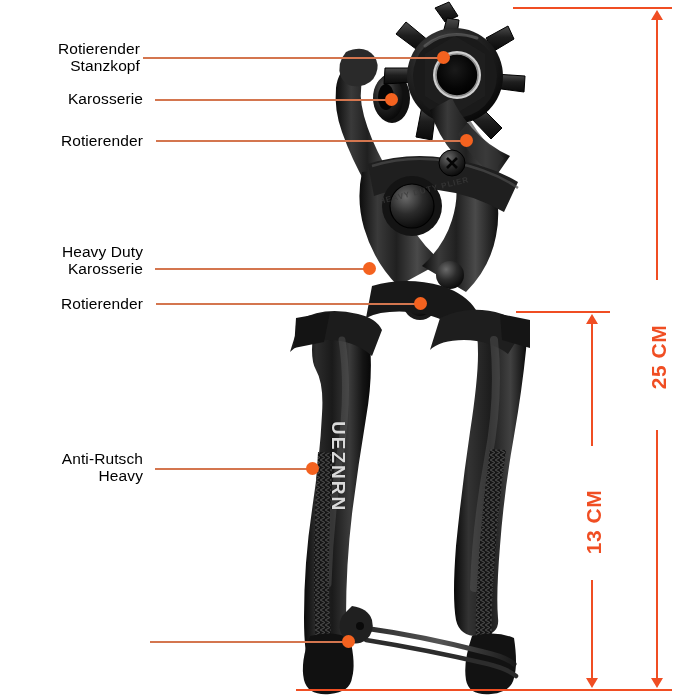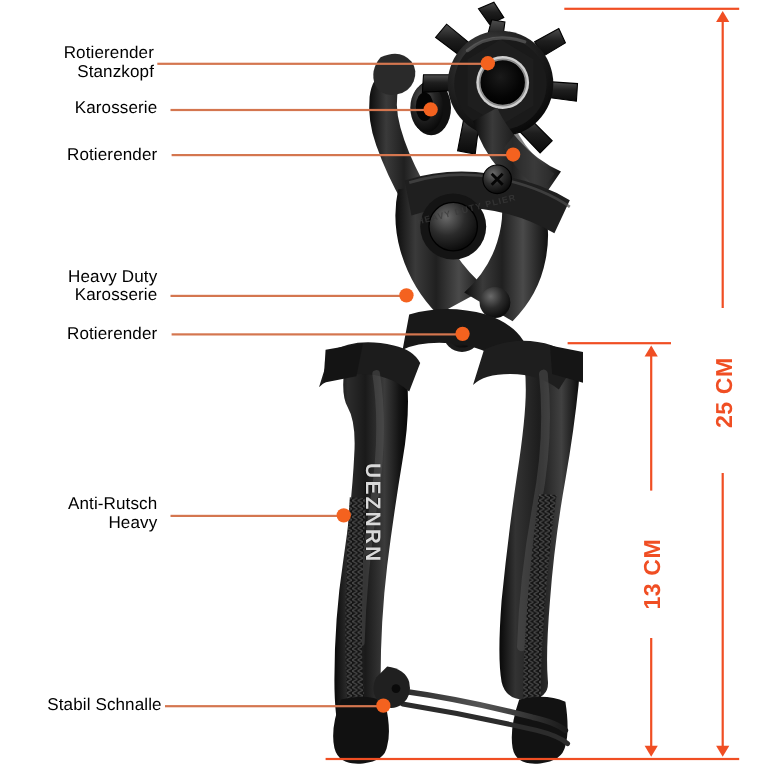--- a/index.html
+++ b/index.html
@@ -261,21 +261,20 @@
 
   <div class="label r" style="left:17px;top:295px;width:126px;">Rotierender</div>
   <div class="leader" style="left:156px;top:303px;width:268px;"></div>
   <div class="dot" style="left:414px;top:297px;"></div>
 
   <div class="label r" style="left:20px;top:450px;width:123px;">Anti-Rutsch
 Heavy</div>
   <div class="leader" style="left:155px;top:468px;width:158px;"></div>
   <div class="dot" style="left:306px;top:462px;"></div>
 
-  <div class="label r" style="left:10px;top:632px;width:137px;">Stabil Schnalle</div>
   <div class="leader" style="left:150px;top:641px;width:200px;"></div>
   <div class="dot" style="left:342px;top:635px;"></div>
 
   <div class="dimext" style="left:513px;top:7px;width:159px;"></div>
   <div class="dimext" style="left:296px;top:689px;width:376px;"></div>
 
   <div class="dimline" style="left:656px;top:12px;height:268px;"></div>
   <div class="arrow up" style="left:651px;top:10px;"></div>
 
   <div class="dimline" style="left:656px;top:430px;height:250px;"></div>

